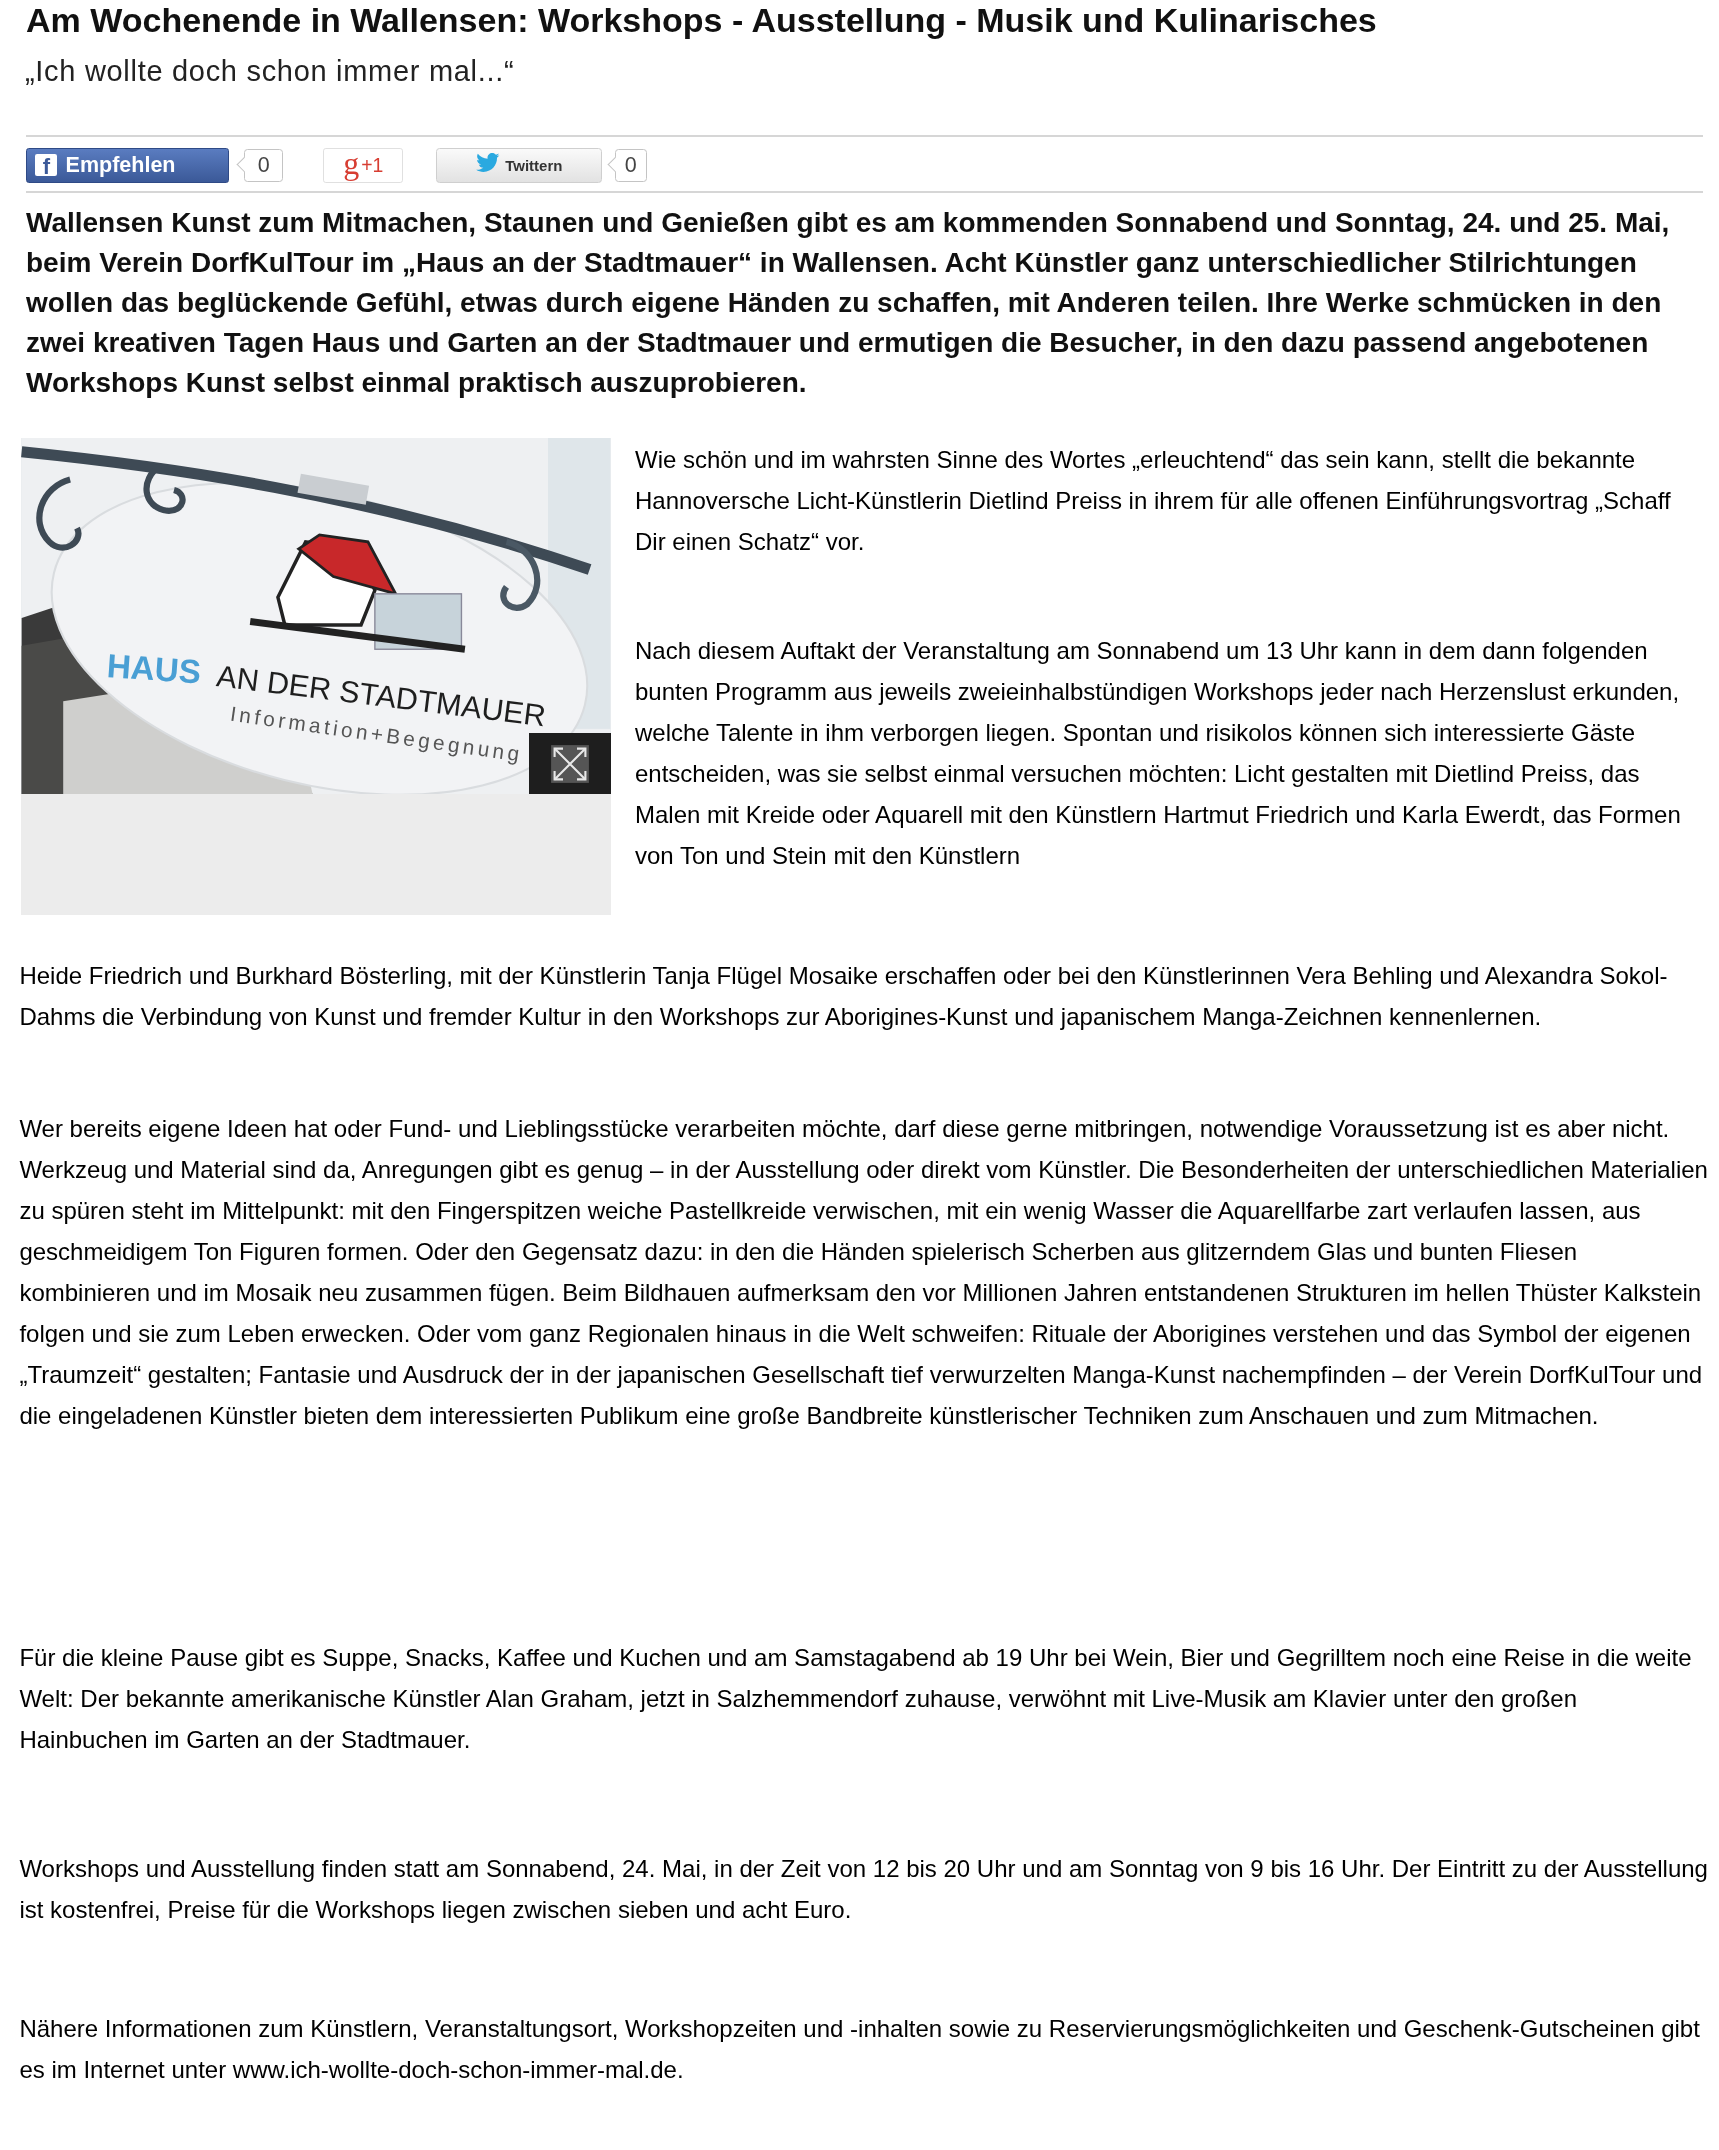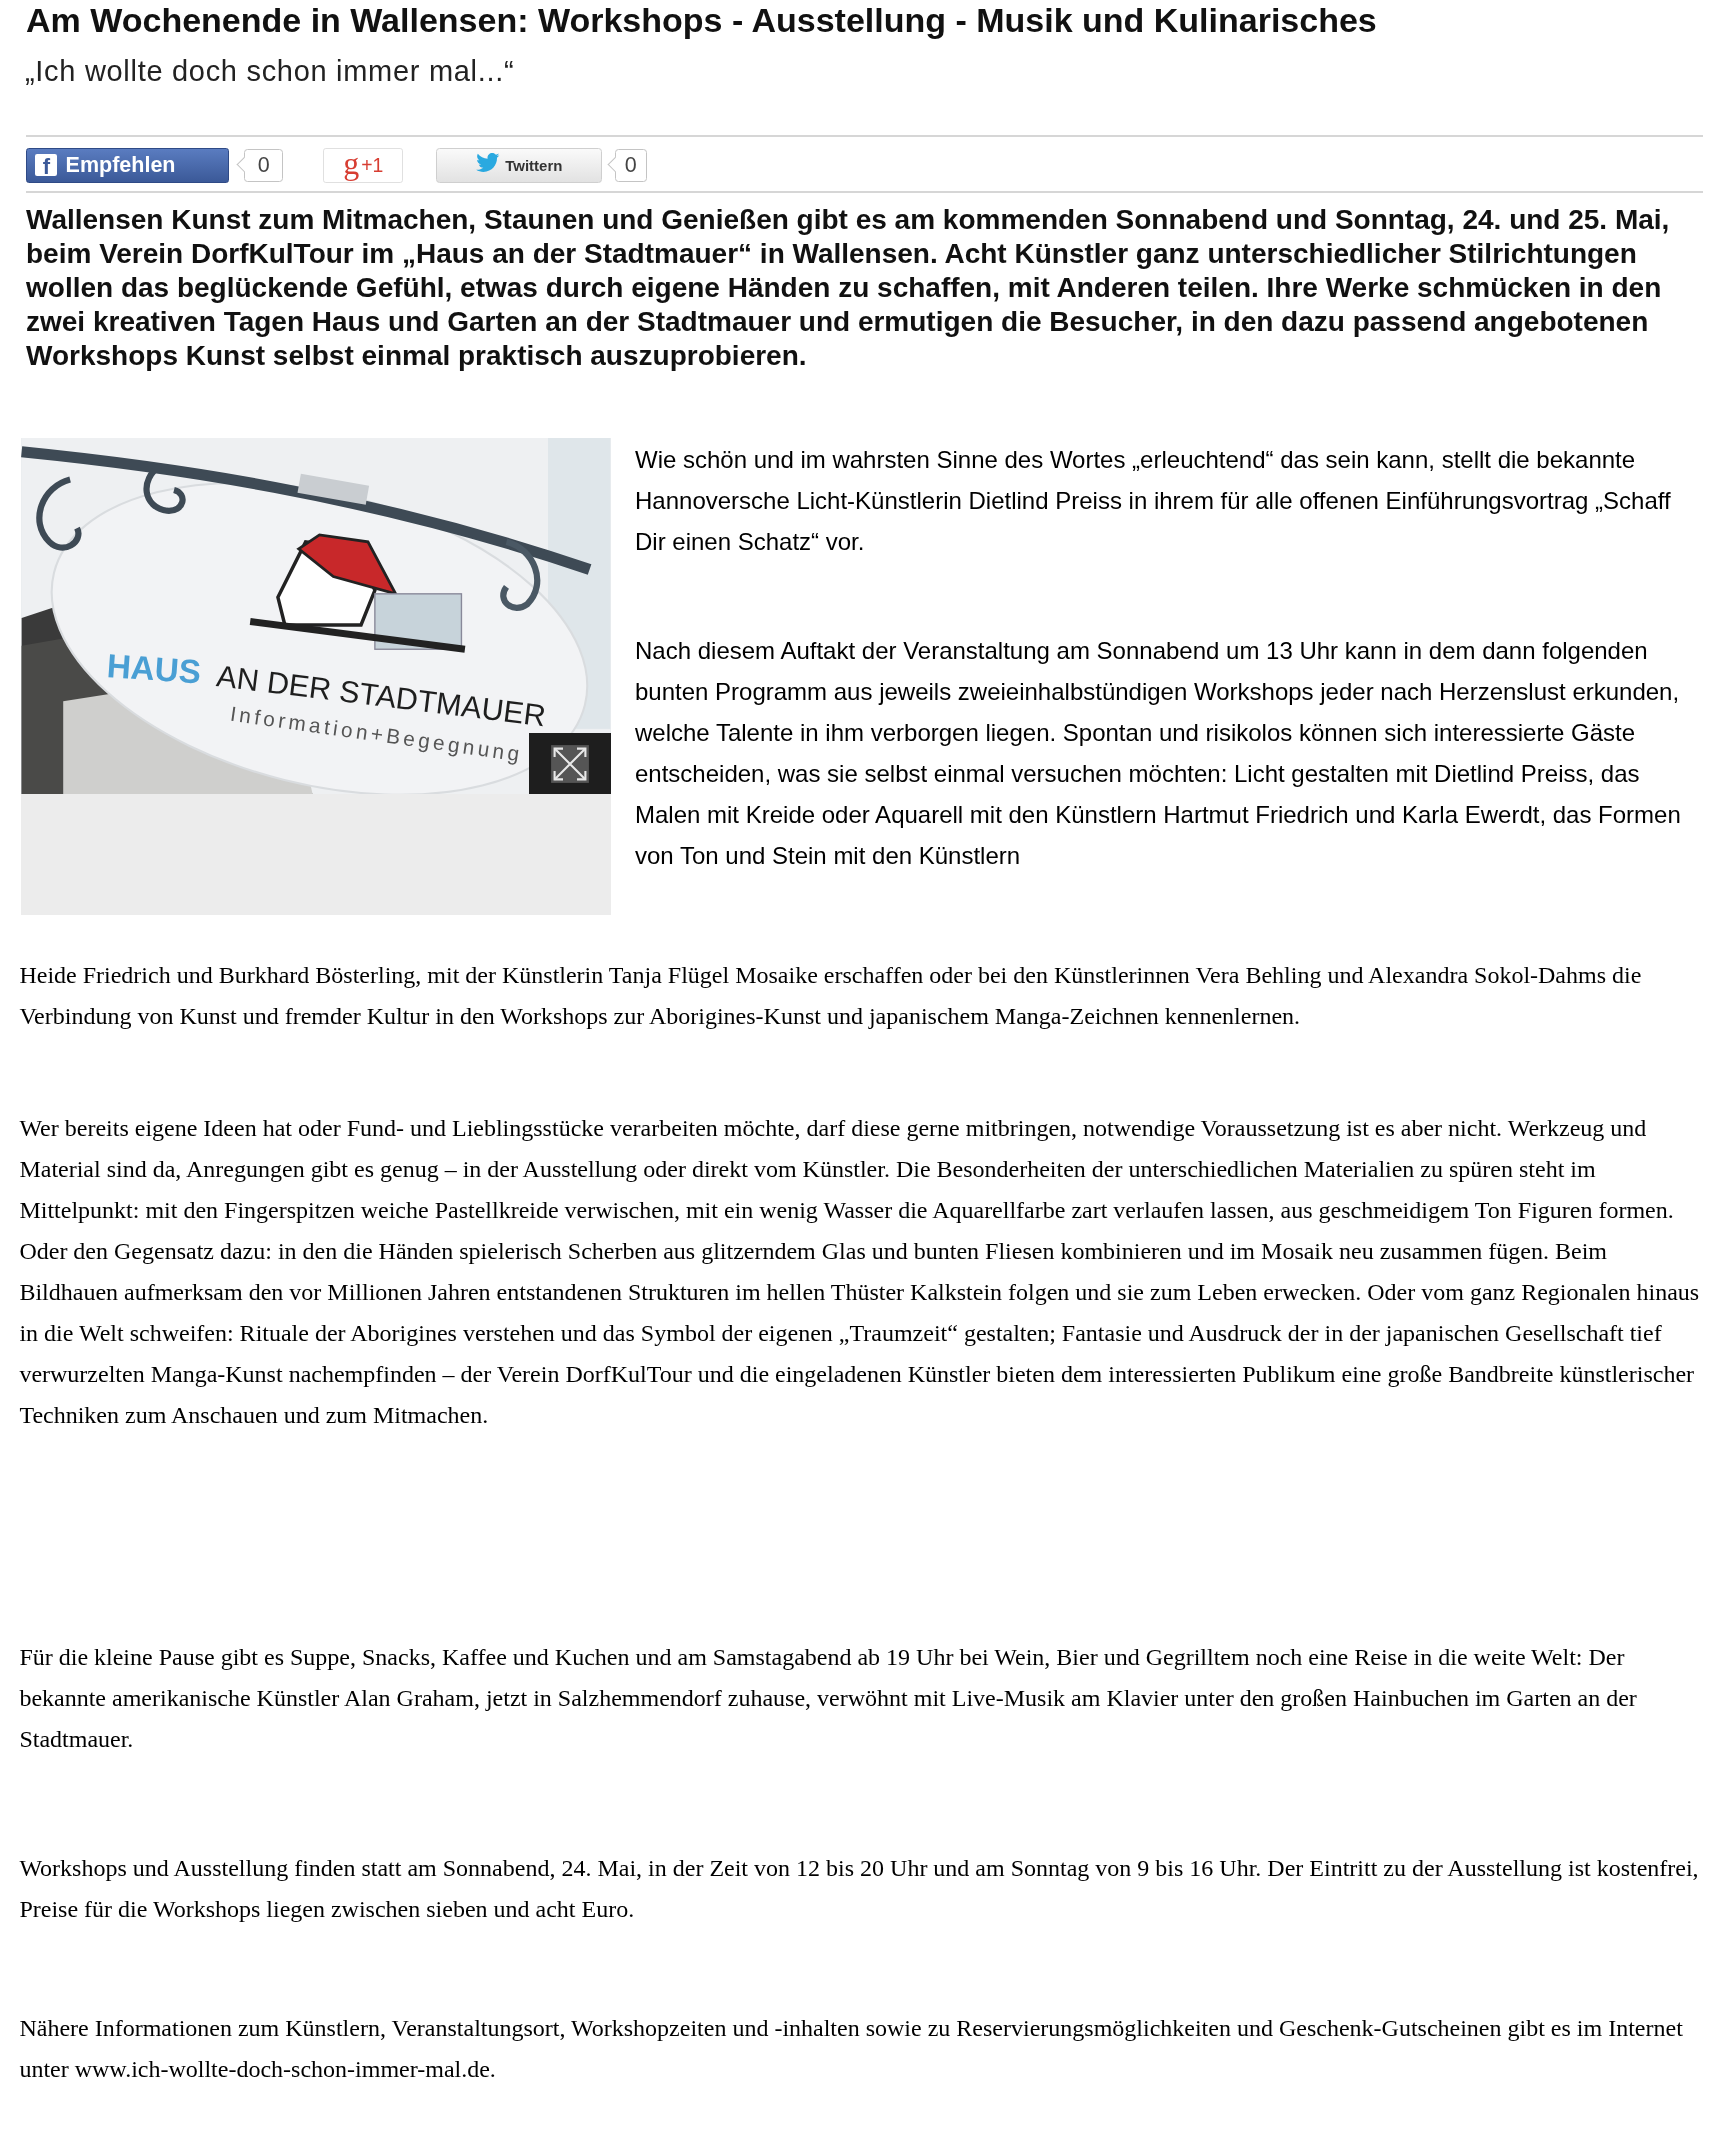--- a/index.html
+++ b/index.html
@@ -17,28 +17,28 @@
            background:#fff; display:flex; align-items:center; justify-content:center; font-size:21.5px; color:#444; box-sizing:border-box; }
   .count::before { content:""; position:absolute; left:-6.2px; top:9.7px; width:9.7px; height:9.7px; background:#fff;
            border-left:1.4px solid #c4c4c4; border-bottom:1.4px solid #c4c4c4; transform:rotate(45deg); }
   .gplus { height:35px; width:80px; border:1.4px solid #e0e0e0; border-radius:2.8px; background:#fff; display:flex;
            align-items:center; justify-content:center; box-sizing:border-box; cursor:pointer; }
   .gplus .g { font-family:"Liberation Serif", serif; font-size:32px; color:#d73d32; line-height:1; margin-top:-4.2px; }
   .gplus .p1 { font-size:19.4px; color:#d73d32; margin-left:2.1px; }
   .tw-btn { height:35px; width:166px; border:1.4px solid #cfcfcf; border-radius:3.5px; background:linear-gradient(#fafafa,#e2e2e2);
             display:flex; align-items:center; justify-content:center; box-sizing:border-box; font-weight:bold; font-size:15px; color:#333; cursor:pointer; }
   .tw-icon { color:#2aa9e0; font-size:21px; margin-right:5.5px; }
-  .lead { position:absolute; left:26px; top:203px; width:1678px; font-size:28px; font-weight:bold; line-height:34px; color:#111; margin:0; }
+  .lead { position:absolute; left:26px; top:203px; width:1678px; font-size:28px; font-weight:bold; line-height:40px; color:#111; margin:0; }
   .figure { position:absolute; left:21px; top:438px; width:590px; height:477px; background:#ececec; }
   .photo { position:absolute; left:0; top:0; width:590px; height:356px; overflow:hidden; background:#e9ecef; }
   .expand { position:absolute; right:0; bottom:0; width:82px; height:61px; background:#1e1e1e; display:flex; align-items:center; justify-content:center; cursor:pointer; }
   .caption { position:absolute; left:9.7px; top:361px; width:569px; font-size:21.5px; line-height:40px; color:#333; margin:0; }
   .body-text { position:absolute; font-size:24px; line-height:41px; color:#000000; margin:0; }
   .right-col { left:635px; width:1072px; }
-  .full { left:19.4px; width:1692px;font-family:Liberation Serif, serif; }
+  .full { left:19.4px; width:1692px; }
 </style>
 </head>
 <body>
 
 <div class="kicker">Am Wochenende in Wallensen: Workshops - Ausstellung - Musik und Kulinarisches</div>
 <h1 class="title" style="margin:0">„Ich wollte doch schon immer mal...“</h1>
 
 <div class="rule" style="top:135px"></div>
 
 <div class="social">

